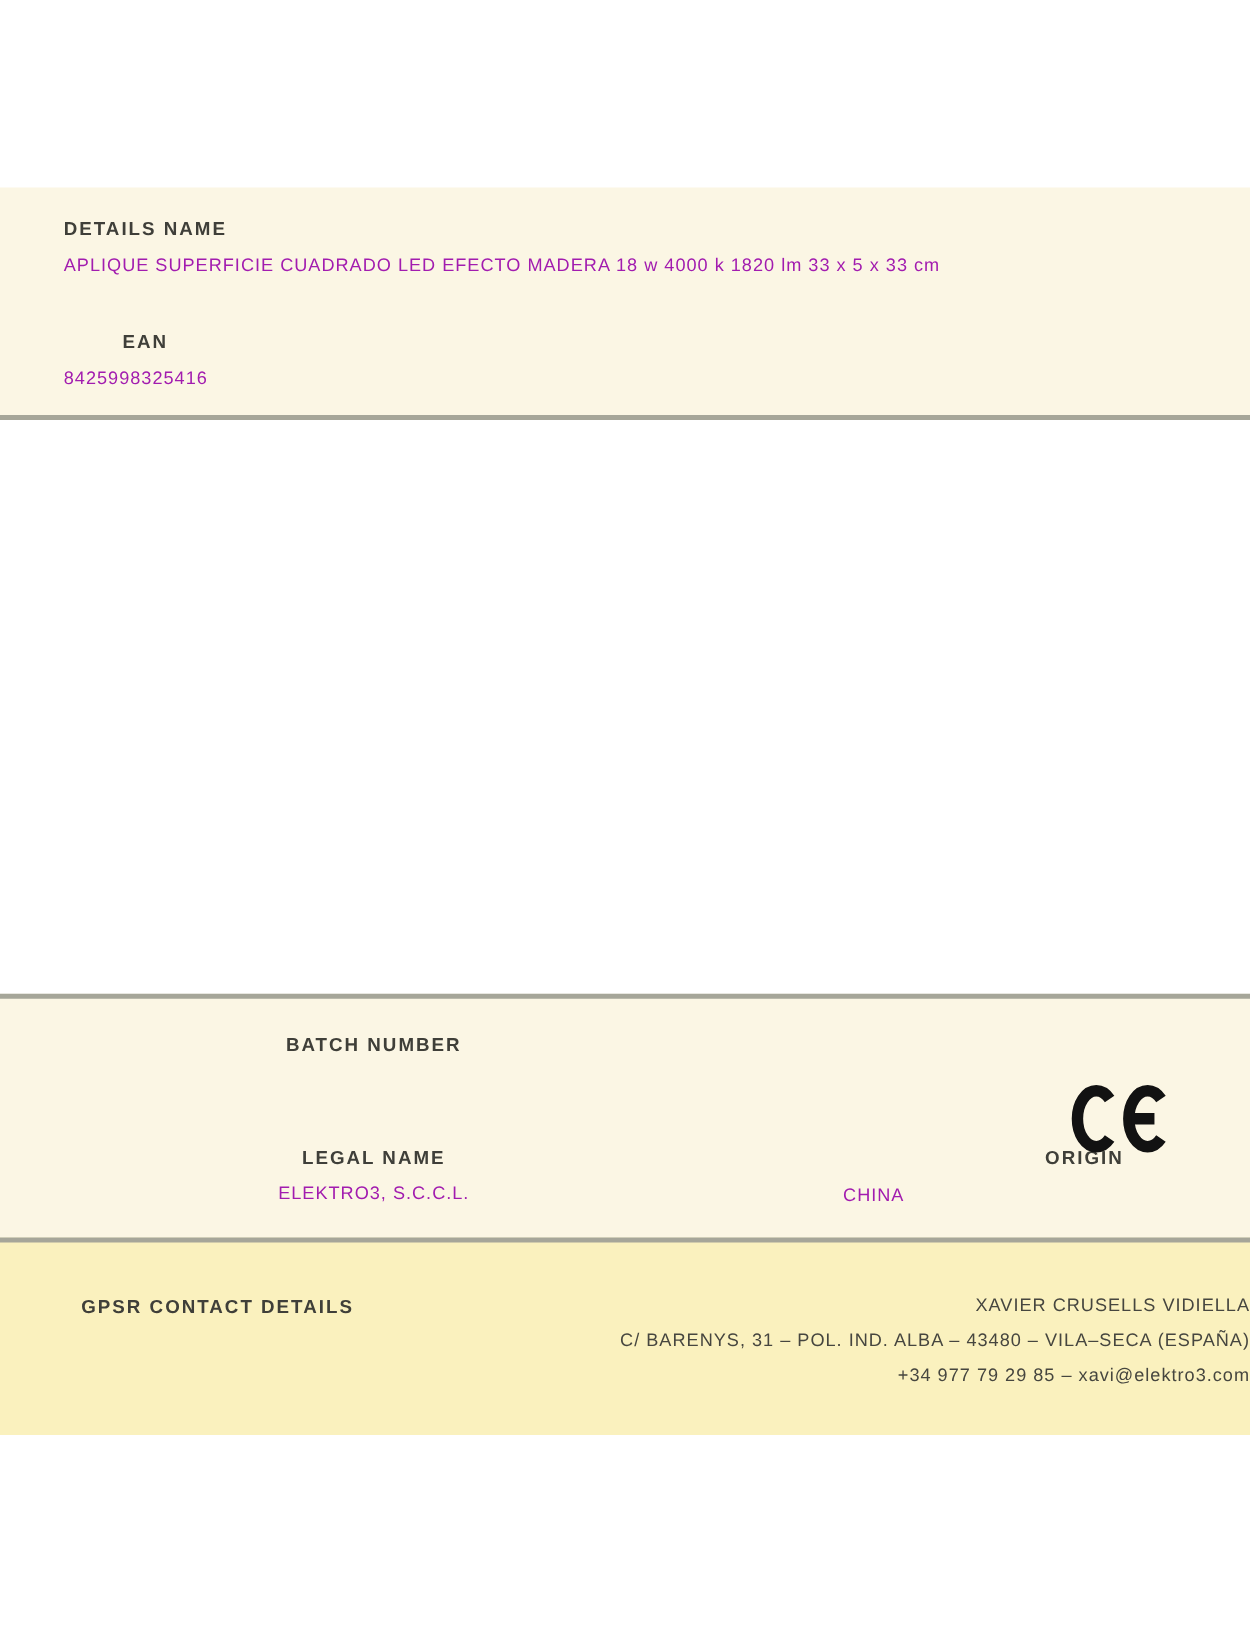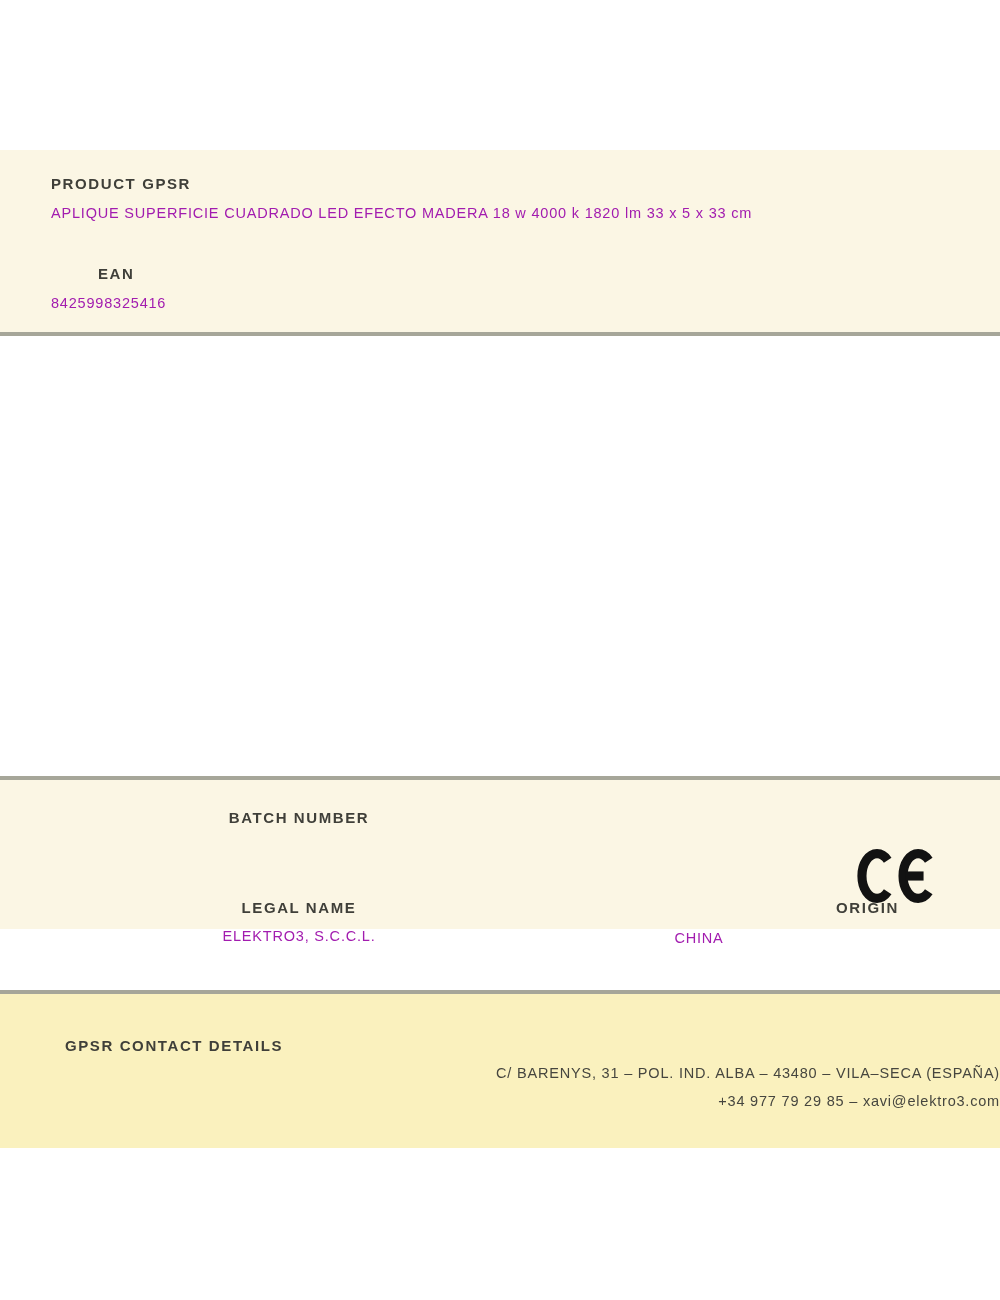--- a/index.html
+++ b/index.html
@@ -20,21 +20,21 @@
     overflow: hidden;
   }
   .band { position: absolute; left: 0; width: 1000px; }
 
   .band-product {
     top: 150px; height: 186px;
     background: var(--cream-bg);
     border-bottom: 4px solid var(--divider);
   }
   .band-batch {
-    top: 776px; height: 153px;
+    top: 795px; height: 195px;
     background: var(--cream-bg);
     border-top: 4px solid var(--divider);
   }
   .band-gpsr {
     top: 990px; height: 158px;
     background: var(--yellow-bg);
     border-top: 4px solid var(--divider);
   }
 
   .field-label {
@@ -71,21 +71,21 @@
     color: #46463F;
     white-space: nowrap;
   }
 </style>
 </head>
 <body>
 
 <div class="page">
 
   <div class="band band-product">
-    <div class="field-label" style="left:51px; top:25px;">PRODUCT GPSR</div>
+    <div class="field-label" style="left:51px; top:25px;">DETAILS NAME</div>
     <div class="field-value" style="left:51px; top:55px;">APLIQUE SUPERFICIE CUADRADO LED EFECTO MADERA 18 w 4000 k 1820 lm 33 x 5 x 33 cm</div>
     <div class="field-label" style="left:51px; top:115px;margin-left:47px;">EAN</div>
     <div class="field-value" style="left:51px; top:145px;">8425998325416</div>
   </div>
 
   <div class="band band-batch">
     <div class="field-label col-left" style="top:29px;">BATCH NUMBER</div>
 
     <div class="field-label col-left" style="top:119px;">LEGAL NAME</div>
     <div class="field-value col-left" style="top:148px;">ELEKTRO3, S.C.C.L.</div>
@@ -99,17 +99,18 @@
 
       <path d="M 79.7 12.7 A 16.5 24.5 0 1 0 79.7 47.3" fill="none" stroke="#121212" stroke-width="10"></path>
 
       <line x1="54" y1="30" x2="74" y2="30" stroke="#121212" stroke-width="10"></line>
     </svg>
   </div>
 
   <div class="band band-gpsr">
     <div class="field-label" style="left:65px; top:43px;text-align:center;">GPSR CONTACT DETAILS</div>
 
+    <div class="gpsr-line" style="top:43px;">XAVIER CRUSELLS VIDIELLA</div>
     <div class="gpsr-line" style="top:71px;">C/ BARENYS, 31 – POL. IND. ALBA – 43480 – VILA–SECA (ESPAÑA)</div>
     <div class="gpsr-line" style="top:99px;">+34 977 79 29 85 – xavi@elektro3.com</div>
   </div>
 
 </div>
 
 </body></html>

